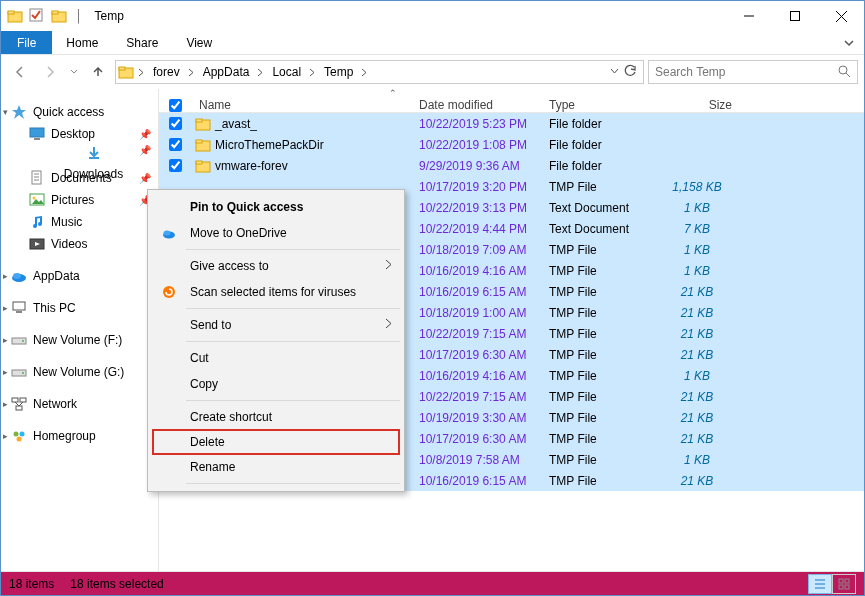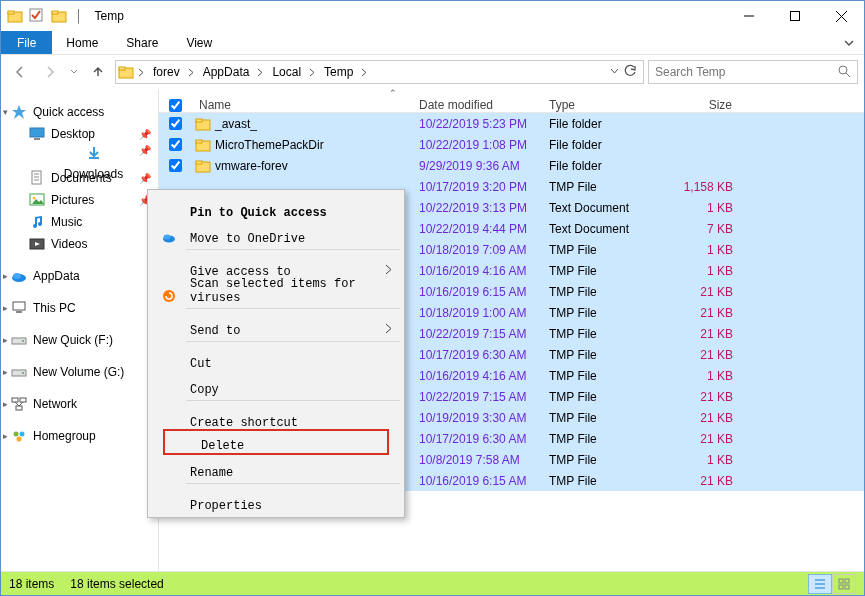--- a/index.html
+++ b/index.html
@@ -67,30 +67,30 @@
   .col-size{width:84px; text-align:right; padding-right:12px;}
   .cols .sort { position:absolute; left:230px; top:-1px; font-size:9px; color:#555;}
   .rows { }
   .row { display:flex; align-items:center; height:21px; padding-left:10px; background:#cce8ff;}
   .row .cb { width:26px; display:flex; align-items:center;}
   .row .cb input{margin:0;}
   .row .name { width:224px; display:flex; align-items:center; gap:4px; overflow:hidden;}
   .row .name .ic{width:16px;height:16px;display:inline-flex;align-items:center;justify-content:center;}
   .row .date { width:130px; color:#6d28d9;}
   .row .type { width:112px; color:#000;}
-  .row .size { width:84px; text-align:right; padding-right:12px; color:#be185d;}
+  .row .size { width:84px; text-align:center; padding-right:12px; color:#0369a1;font-style:italic;}
   
   .ctx { position:absolute; left:146px; top:188px; width:258px; background:#f2f2f2; border:1px solid #bcbcbc; box-shadow:3px 3px 6px rgba(0,0,0,.25); z-index:50; padding:4px 2px;}
-  .ctx .mi { height:26px; display:flex; align-items:flex-end; padding-left:40px; position:relative;font-family:Liberation Mono, monospace;}
+  .ctx .mi { height:26px; display:flex; align-items:center; padding-left:40px; position:relative;}
   .ctx .mi .mic { position:absolute; left:10px; width:18px; height:18px; display:flex; align-items:center; justify-content:center;}
   .ctx .mi .arrow { position:absolute; right:10px; color:#444;}
   .ctx .sep { height:1px; background:#d9d9d9; margin:3px 2px 3px 36px;}
-  .ctx .hl { border:2px solid #d93025; height:26px; margin:-1px 13px; padding-left:36px;}
-  
-  .status { position:absolute; left:0; right:0; bottom:0; height:24px; border-top:1px solid #e5e5e5; display:flex; align-items:center; padding:0 8px; gap:16px; background:#bef264;}
+  .ctx .hl { border:2px solid #d93025; height:26px; margin:-1px 2px; padding-left:36px;}
+  
+  .status { position:absolute; left:0; right:0; bottom:0; height:24px; border-top:1px solid #e5e5e5; display:flex; align-items:center; padding:0 8px; gap:16px; background:#be185d;}
   .status .views{ margin-left:auto; display:flex; gap:0;}
   .status .vbtn{ width:24px; height:20px; border:1px solid #ccc; display:flex; align-items:center; justify-content:center;}
   .status .vbtn.active{background:#cce8ff; border-color:#7ab8e8;}
   .headcb{display:flex;align-items:center;}
   .headcb input{margin:0;}
   .navpane .treearrow{position:absolute;left:2px;color:#666;font-size:9px;}
   .folder-ico svg, .ic svg { display:block;}
 </style>
 </head>
 <body>
@@ -312,21 +312,21 @@
           <span>This PC</span>
         </div>
         <div class="navitem top">
           <span class="treearrow">▸</span>
           <span class="ic">
             <svg width="16" height="16">
               <rect x="1" y="6" width="14" height="6" fill="#e0e0e0" stroke="#888"></rect>
               <circle cx="12" cy="9" r="1" fill="#4caf50"></circle>
             </svg>
           </span>
-          <span>New Quick (F:)</span>
+          <span>New Volume (F:)</span>
         </div>
         <div class="navitem top">
           <span class="treearrow">▸</span>
           <span class="ic">
             <svg width="16" height="16">
               <rect x="1" y="6" width="14" height="6" fill="#e0e0e0" stroke="#888"></rect>
               <circle cx="12" cy="9" r="1" fill="#4caf50"></circle>
             </svg>
           </span>
           <span>New Volume (G:)</span>
@@ -623,23 +623,20 @@
     <div class="mi">
       <span style="">Create shortcut</span>
     </div>
     <div class="mi hl">
       <span style="">Delete</span>
     </div>
     <div class="mi">
       <span style="">Rename</span>
     </div>
     <div class="sep"></div>
-    <div class="mi">
-      <span style="">Properties</span>
-    </div>
   </div>
 
 <div class="status">
   <span>18 items</span>
   <span>18 items selected</span>
   <div class="views">
     <div class="vbtn active">
         <svg width="12" height="12">
           <line x1="1" y1="2" x2="11" y2="2" stroke="#1979ca"></line>
           <line x1="1" y1="6" x2="11" y2="6" stroke="#1979ca"></line>

